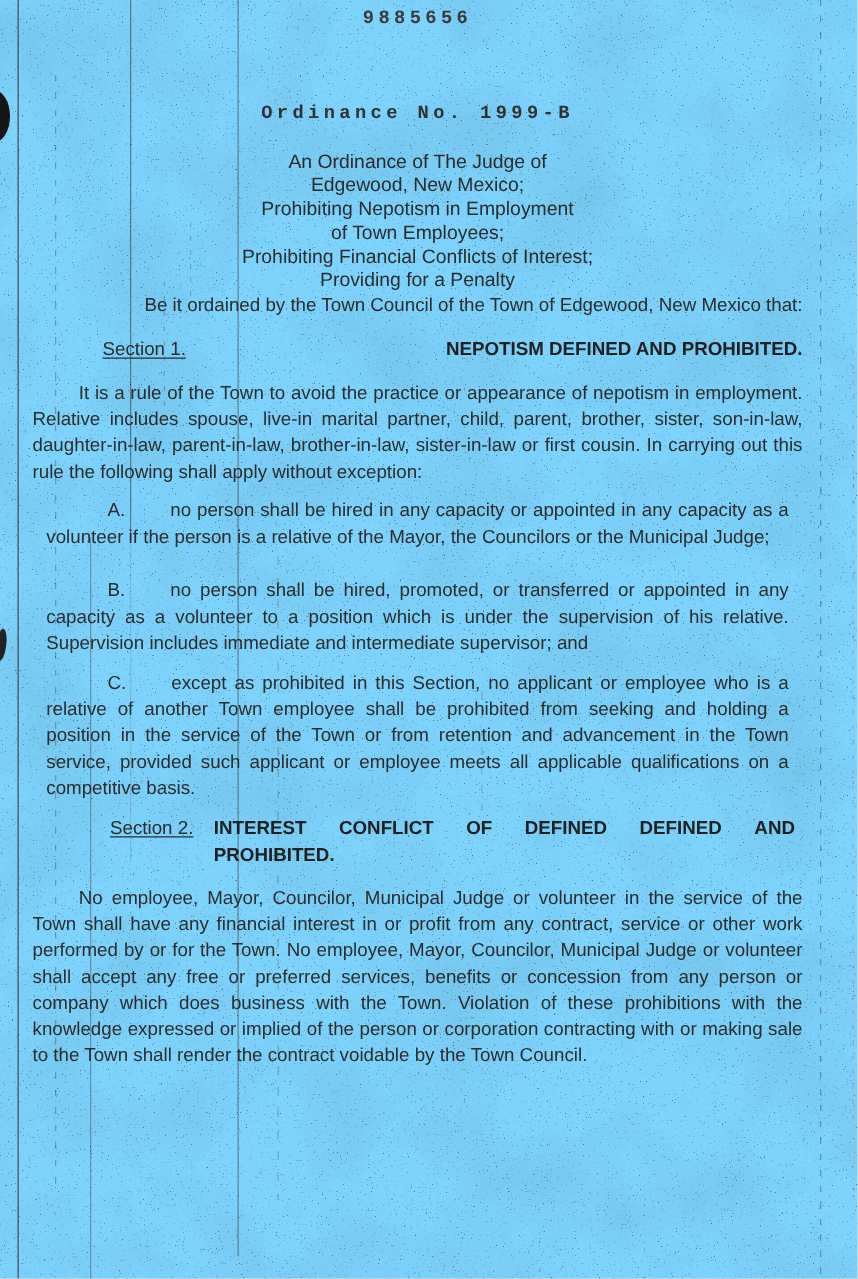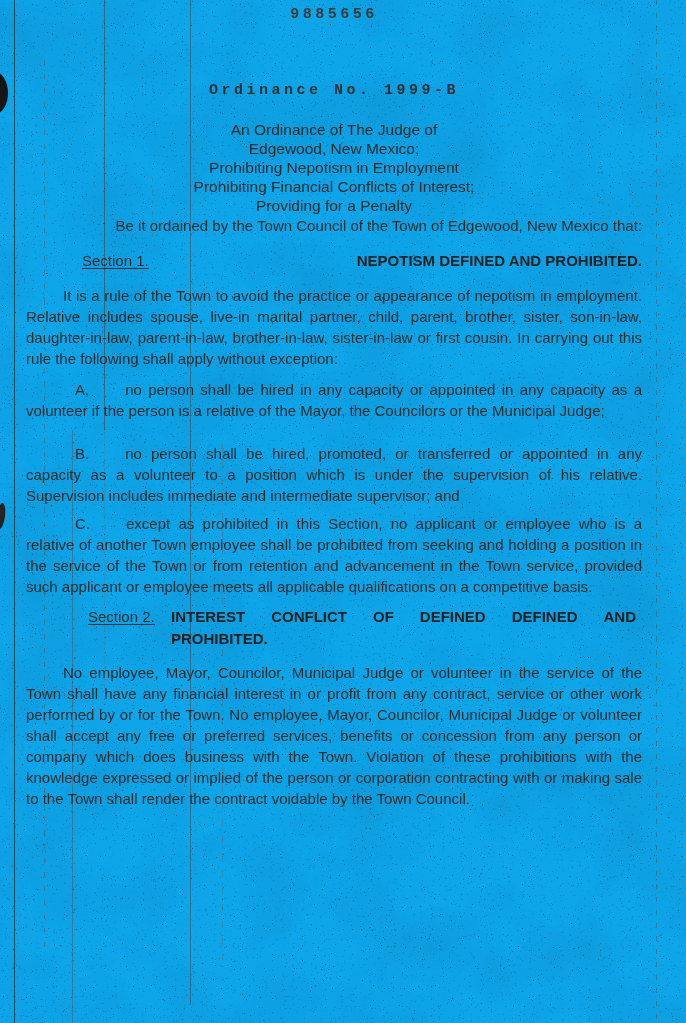--- a/index.html
+++ b/index.html
@@ -1,20 +1,20 @@
 <!DOCTYPE html>
 <html><head>
 <meta charset="utf-8">
 <style>
   html,body{margin:0;padding:0;background:#e8e8e6;}
   .page{
     position:relative;
     width:686px;height:1023px;
     margin:0 auto;
-    background:#0ea5e9;
+    background:#7dd3fc;
     overflow:hidden;
     font-family:"Liberation Sans", sans-serif;
     color:#2e2e2e;
   }
   .content{
     position:relative;
     padding:0 44px 0 26px;
     filter:blur(0.24px);
     z-index:2;
   }
@@ -55,21 +55,21 @@
   .section-row-2{margin-top:9px;justify-content:center;}
   .section-label{
     width:83px;flex-shrink:0;
     text-decoration:underline;
     text-underline-offset:2px;
   }
   .section-heading{font-weight:bold;color:#222;}
   .sec2-heading{width:465px;}
   .flex-just{display:flex;justify-content:space-between;}
   .intro{margin-top:13px;text-indent:37px;}
-  .item{margin:0;}
+  .item{margin:11px;}
   .item-a{margin-top:10px;}
   .item-b{margin-top:22px;}
   .item-c{margin-top:7px;}
   .item{text-indent:49px;}
   .tab{display:inline-block;width:36px;}
   .body2{margin-top:12px;text-indent:37px;}
 
   
   .vline{position:absolute;width:1px;z-index:1;}
   .vl-solid-a{left:14px;top:0;height:1023px;background:rgba(50,50,50,0.78);}
@@ -127,20 +127,21 @@
   <div class="content">
 
     <div class="doc-number">9885656</div>
 
     <div class="ordinance-no">Ordinance No. 1999-B</div>
 
     <div class="title-block">
       <div>An Ordinance of The Judge of</div>
       <div>Edgewood, New Mexico;</div>
       <div>Prohibiting Nepotism in Employment</div>
+      <div>of Town Employees;</div>
       <div>Prohibiting Financial Conflicts of Interest;</div>
       <div>Providing for a Penalty</div>
     </div>
 
     <p class="para enactment">Be it ordained by the Town Council of the Town of Edgewood, New Mexico that:</p>
 
     <div class="section-row section-row-1">
       <span class="section-label">Section 1.</span>
       <span class="section-heading">NEPOTISM DEFINED AND PROHIBITED.</span>
     </div>

